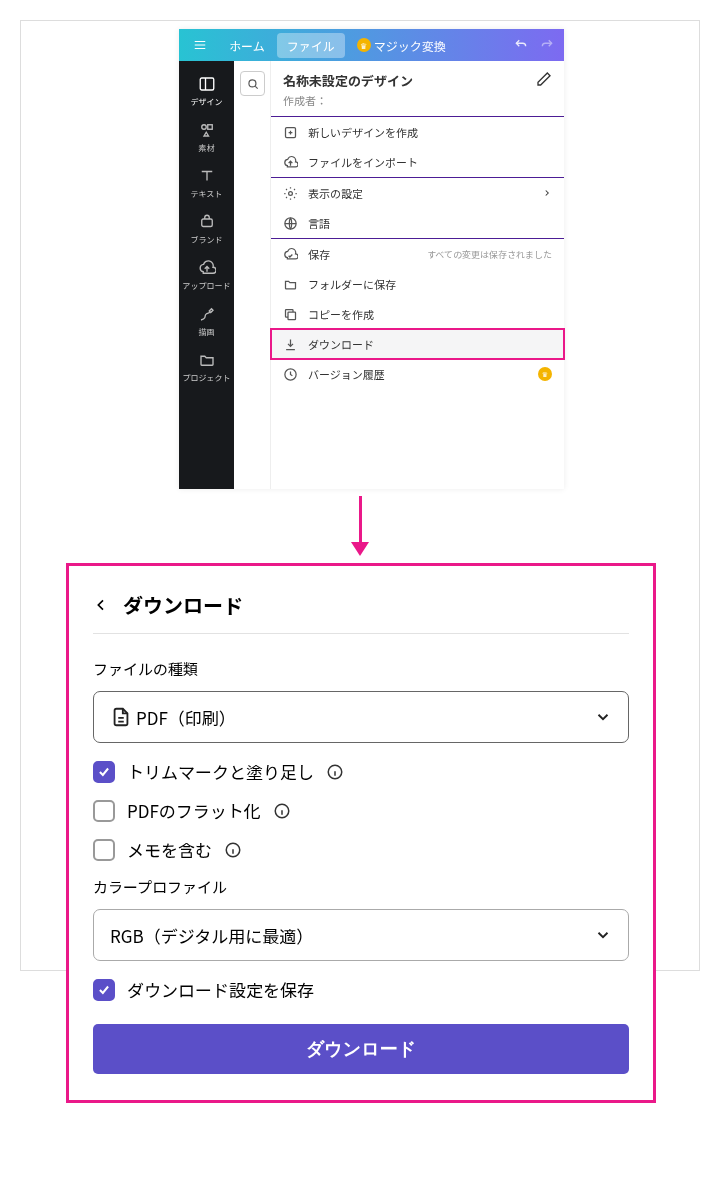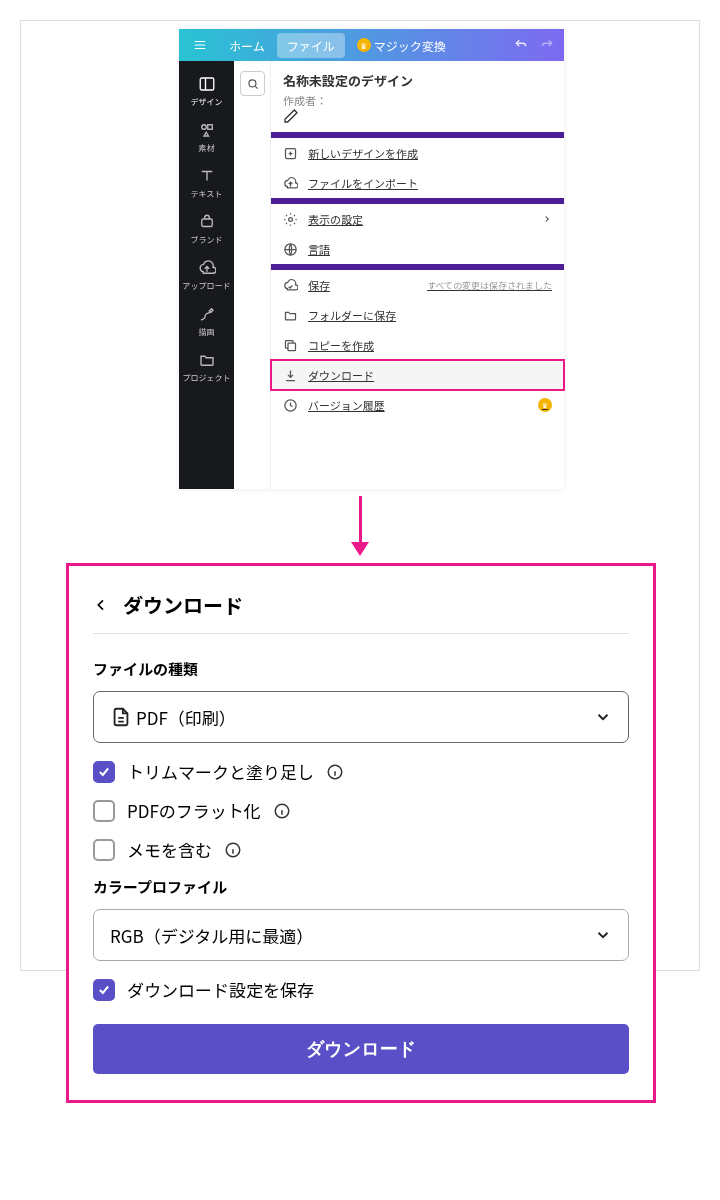--- a/index.html
+++ b/index.html
@@ -20,41 +20,41 @@
 .sidebar { width: 55px; background: #17191c; color: #ccc; display: flex; flex-direction: column; align-items: center; padding-top: 6px; }
 .s-item { width: 100%; display: flex; flex-direction: column; align-items: center; padding: 8px 0 6px; font-size: 8px; gap: 3px; text-align: right; }
 .s-item.active { color: #fff; }
 .s-item svg, .s-item .sico { width: 18px; height: 18px; }
 
 .main-col { flex: 1; display: flex; }
 .search-strip { width: 37px; background: #fff; padding: 10px 6px; border-right: 1px solid #eee; }
 .search-box { width: 25px; height: 25px; border: 1px solid #ccc; border-radius: 4px; display: flex; align-items: center; justify-content: center; }
 
 .dropdown { flex: 1; background: #fff; font-size: 12px; color: #333; }
-.dd-head { padding: 10px 12px 8px; display: flex; align-items: flex-start; justify-content: space-between; flex-direction: column; }
+.dd-head { padding: 10px 12px 8px; display: flex; align-items: flex-start; justify-content: space-between; }
 .dd-title { font-weight: 700; font-size: 13px; }
 .dd-sub { font-size: 11px; color: #888; margin-top: 2px; }
-.dd-sec { border-top: 6px solid #4c1d95; text-decoration: underline; }
+.dd-sec { border-top: 1px solid #4c1d95; }
 .dd-row { display: flex; align-items: center; gap: 10px; padding: 7px 12px; font-size: 11px; color: #333; }
 .dd-row .ricon { width: 15px; height: 15px; flex-shrink: 0; color: #555; }
 .dd-row .rtail { margin-left: auto; }
 .dd-row.hl { background: #f5f5f6; outline: 2px solid #ea1889; outline-offset: -1px; }
 .savestatus { font-size: 9px; color: #999; margin-left: auto; }
 .crown { width: 14px; height: 14px; border-radius: 50%; background: #f4b400; display: inline-flex; align-items: center; justify-content: center; font-size: 7px; color: #fff; }
 
 
 .arrow { position: absolute; top: 475px; left: 50%; transform: translateX(-50%); width: 20px; height: 60px; display: flex; flex-direction: column; align-items: center; }
 .arrow-line { width: 3px; flex: 1; background: #ea1889; }
 .arrow-head { width: 0; height: 0; border-left: 9px solid transparent; border-right: 9px solid transparent; border-top: 14px solid #ea1889; }
 
 
 .dl-panel { position: absolute; top: 542px; left: 45px; width: 590px; border: 3px solid #ea1889; padding: 24px 24px 26px; background: #fff; }
 .dl-head { display: flex; align-items: center; gap: 14px; padding-bottom: 14px; border-bottom: 1px solid #e2e2e2; margin-bottom: 24px; }
 .dl-head h2 { font-size: 20px; font-weight: 700; }
-.sec-label { font-size: 15px; font-weight: 700; margin-bottom: 12px; }
+.sec-label { font-size: 15px; font-weight: 400; margin-bottom: 12px; }
 .select { border: 1.5px solid #666; border-radius: 7px; height: 52px; display: flex; align-items: center; padding: 0 16px; font-size: 17px; gap: 4px; margin-bottom: 16px; }
 .select .sel-tail { margin-left: auto; }
 .chk-row { display: flex; align-items: center; gap: 12px; font-size: 17px; margin-bottom: 14px; }
 .chkbox { width: 22px; height: 22px; border: 2px solid #999; border-radius: 5px; display: flex; align-items: center; justify-content: center; flex-shrink: 0; }
 .chkbox.checked { background: #5b4fc8; border-color: #5b4fc8; color: #fff; }
 .info-ico { width: 18px; height: 18px; }
 .sec2 { margin-top: 8px; }
 .dl-btn { width: 100%; height: 50px; background: #5b4fc8; color: #fff; border: none; border-radius: 5px; font-size: 18px; font-weight: 700; margin-top: 8px; }
 
 svg { display: block; }

